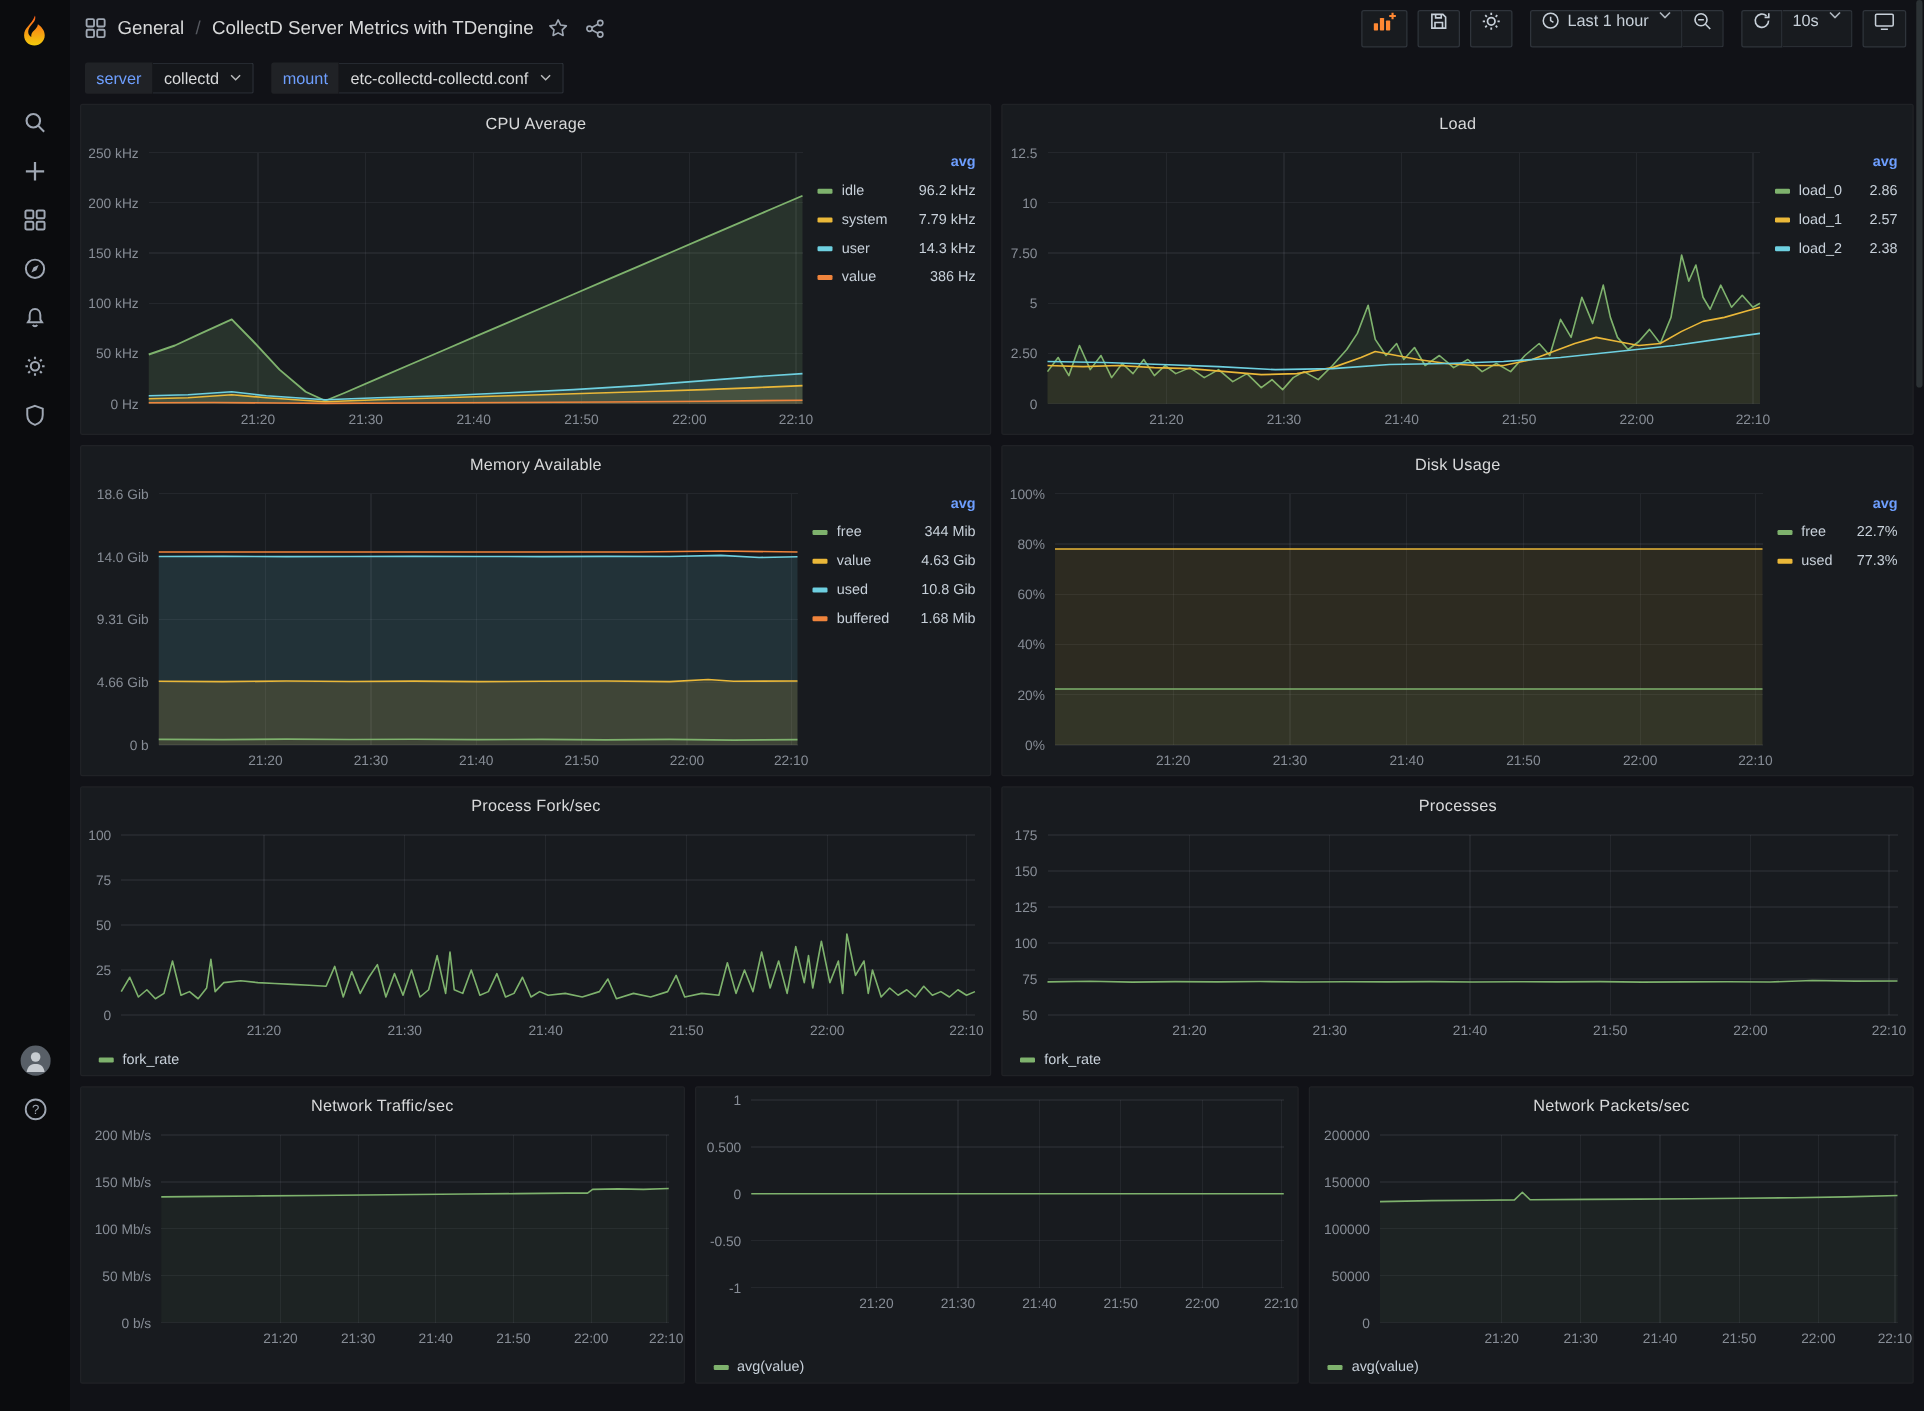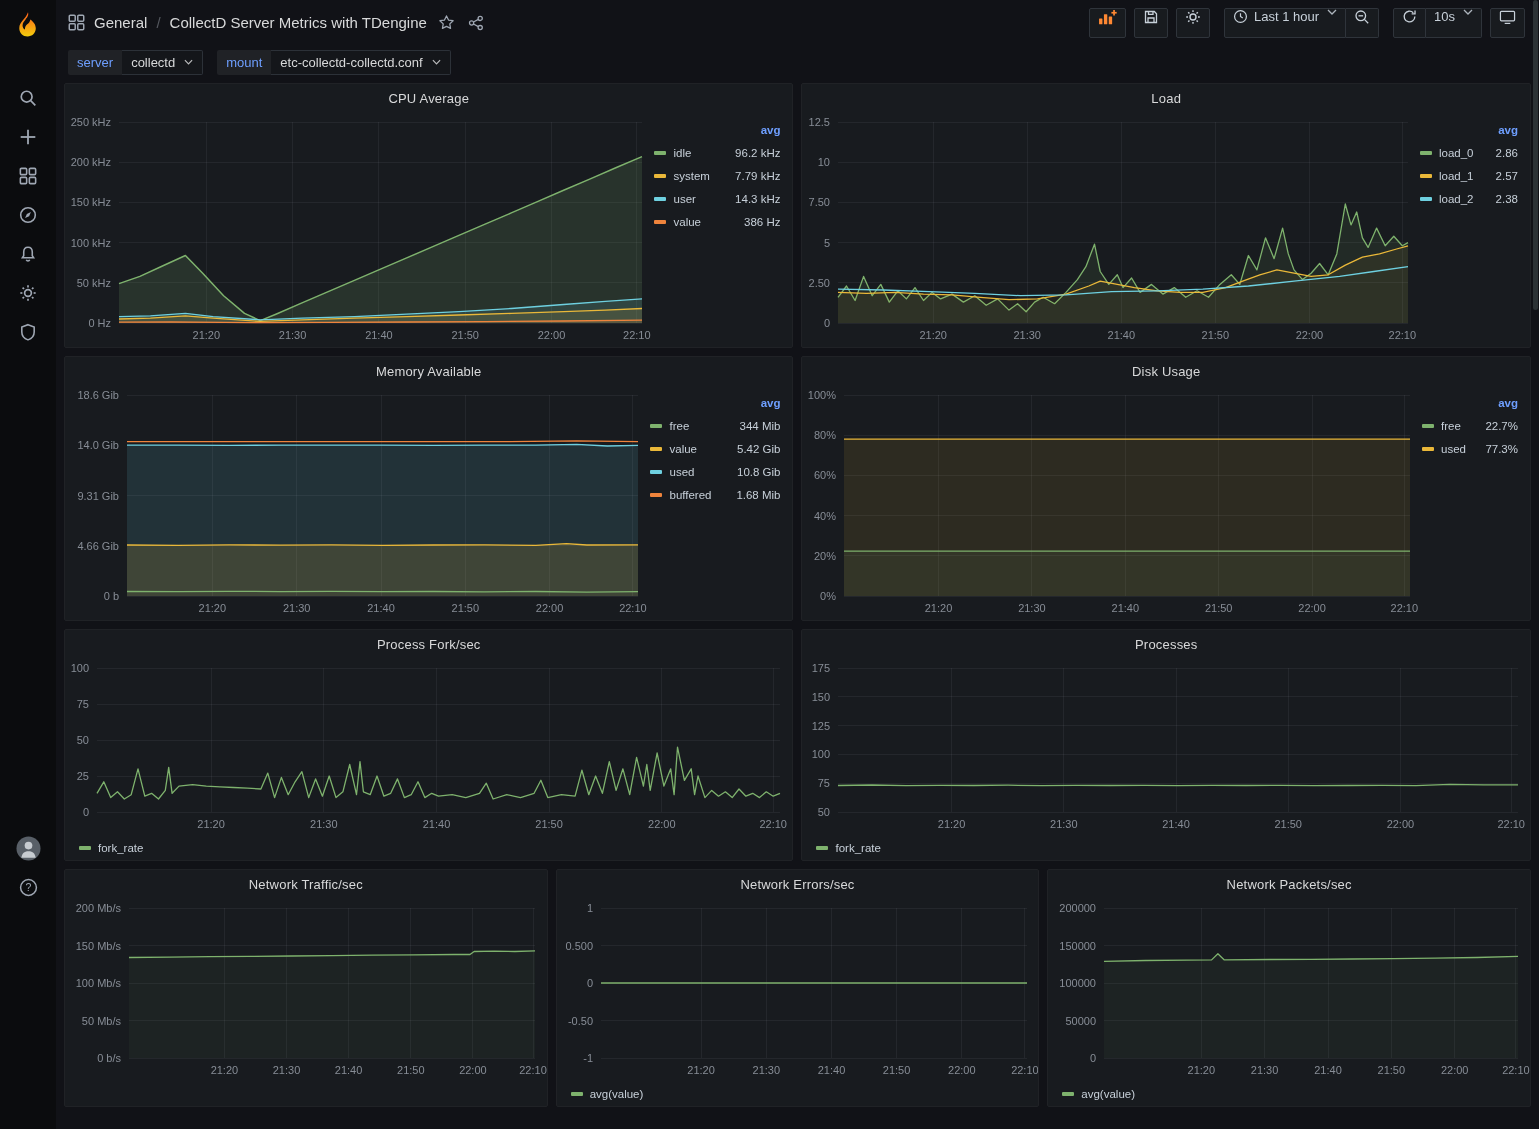--- a/index.html
+++ b/index.html
@@ -478,21 +478,21 @@
           <aside class="legend legend-right" style="width:142px">
               <div class="legend-header">avg</div>
               <div class="legend-row">
                 <span class="swatch" style="background:#7eb26d"></span>
                 <span class="lname">free</span>
                 <span class="lval">344 Mib</span>
               </div>
               <div class="legend-row">
                 <span class="swatch" style="background:#eab839"></span>
                 <span class="lname">value</span>
-                <span class="lval">5.42 Gib</span>
+                <span class="lval">4.63 Gib</span>
               </div>
               <div class="legend-row">
                 <span class="swatch" style="background:#6ed0e0"></span>
                 <span class="lname">used</span>
                 <span class="lval">10.8 Gib</span>
               </div>
               <div class="legend-row">
                 <span class="swatch" style="background:#ef843c"></span>
                 <span class="lname">buffered</span>
                 <span class="lval">1.68 Mib</span>
@@ -660,23 +660,20 @@
                 <text class="tick" x="407.9" y="176" text-anchor="middle">22:00</text>
                 <line x1="468.0" y1="10" x2="468.0" y2="160" stroke="rgba(204,204,220,0.07)" shape-rendering="crispEdges"></line>
                 <text class="tick" x="468.0" y="176" text-anchor="middle">22:10</text>
                 <polygon points="64.0,160.0 64.0,59.5 104.6,59.1 145.2,58.7 185.8,58.4 226.4,58.0 267.0,57.6 307.6,57.2 348.2,56.9 388.8,56.5 405.0,56.5 409.1,53.5 429.4,53.1 449.7,53.5 470.0,52.8 470.0,160.0" fill="#7eb26d" fill-opacity="0.06"></polygon>
                 <polyline points="64.0,59.5 104.6,59.1 145.2,58.7 185.8,58.4 226.4,58.0 267.0,57.6 307.6,57.2 348.2,56.9 388.8,56.5 405.0,56.5 409.1,53.5 429.4,53.1 449.7,53.5 470.0,52.8" fill="none" stroke="#7eb26d" stroke-width="1.3" stroke-linejoin="round"></polyline>
               </svg></div>
           </div>
       </section>
 
       <section class="panel span2">
-        <header class="panel-header">
-            <h2 class="panel-title">Network Errors/sec</h2>
-          </header>
         <div class="panel-body">
             <div class="chart"><svg width="482" height="184">
                 <line x1="44" y1="160.0" x2="470" y2="160.0" stroke="rgba(204,204,220,0.07)" shape-rendering="crispEdges"></line>
                 <text class="tick" x="36" y="164" text-anchor="end">-1</text>
                 <line x1="44" y1="122.5" x2="470" y2="122.5" stroke="rgba(204,204,220,0.07)" shape-rendering="crispEdges"></line>
                 <text class="tick" x="36" y="126.5" text-anchor="end">-0.50</text>
                 <line x1="44" y1="85.0" x2="470" y2="85.0" stroke="rgba(204,204,220,0.07)" shape-rendering="crispEdges"></line>
                 <text class="tick" x="36" y="89" text-anchor="end">0</text>
                 <line x1="44" y1="47.5" x2="470" y2="47.5" stroke="rgba(204,204,220,0.07)" shape-rendering="crispEdges"></line>
                 <text class="tick" x="36" y="51.5" text-anchor="end">0.500</text>

